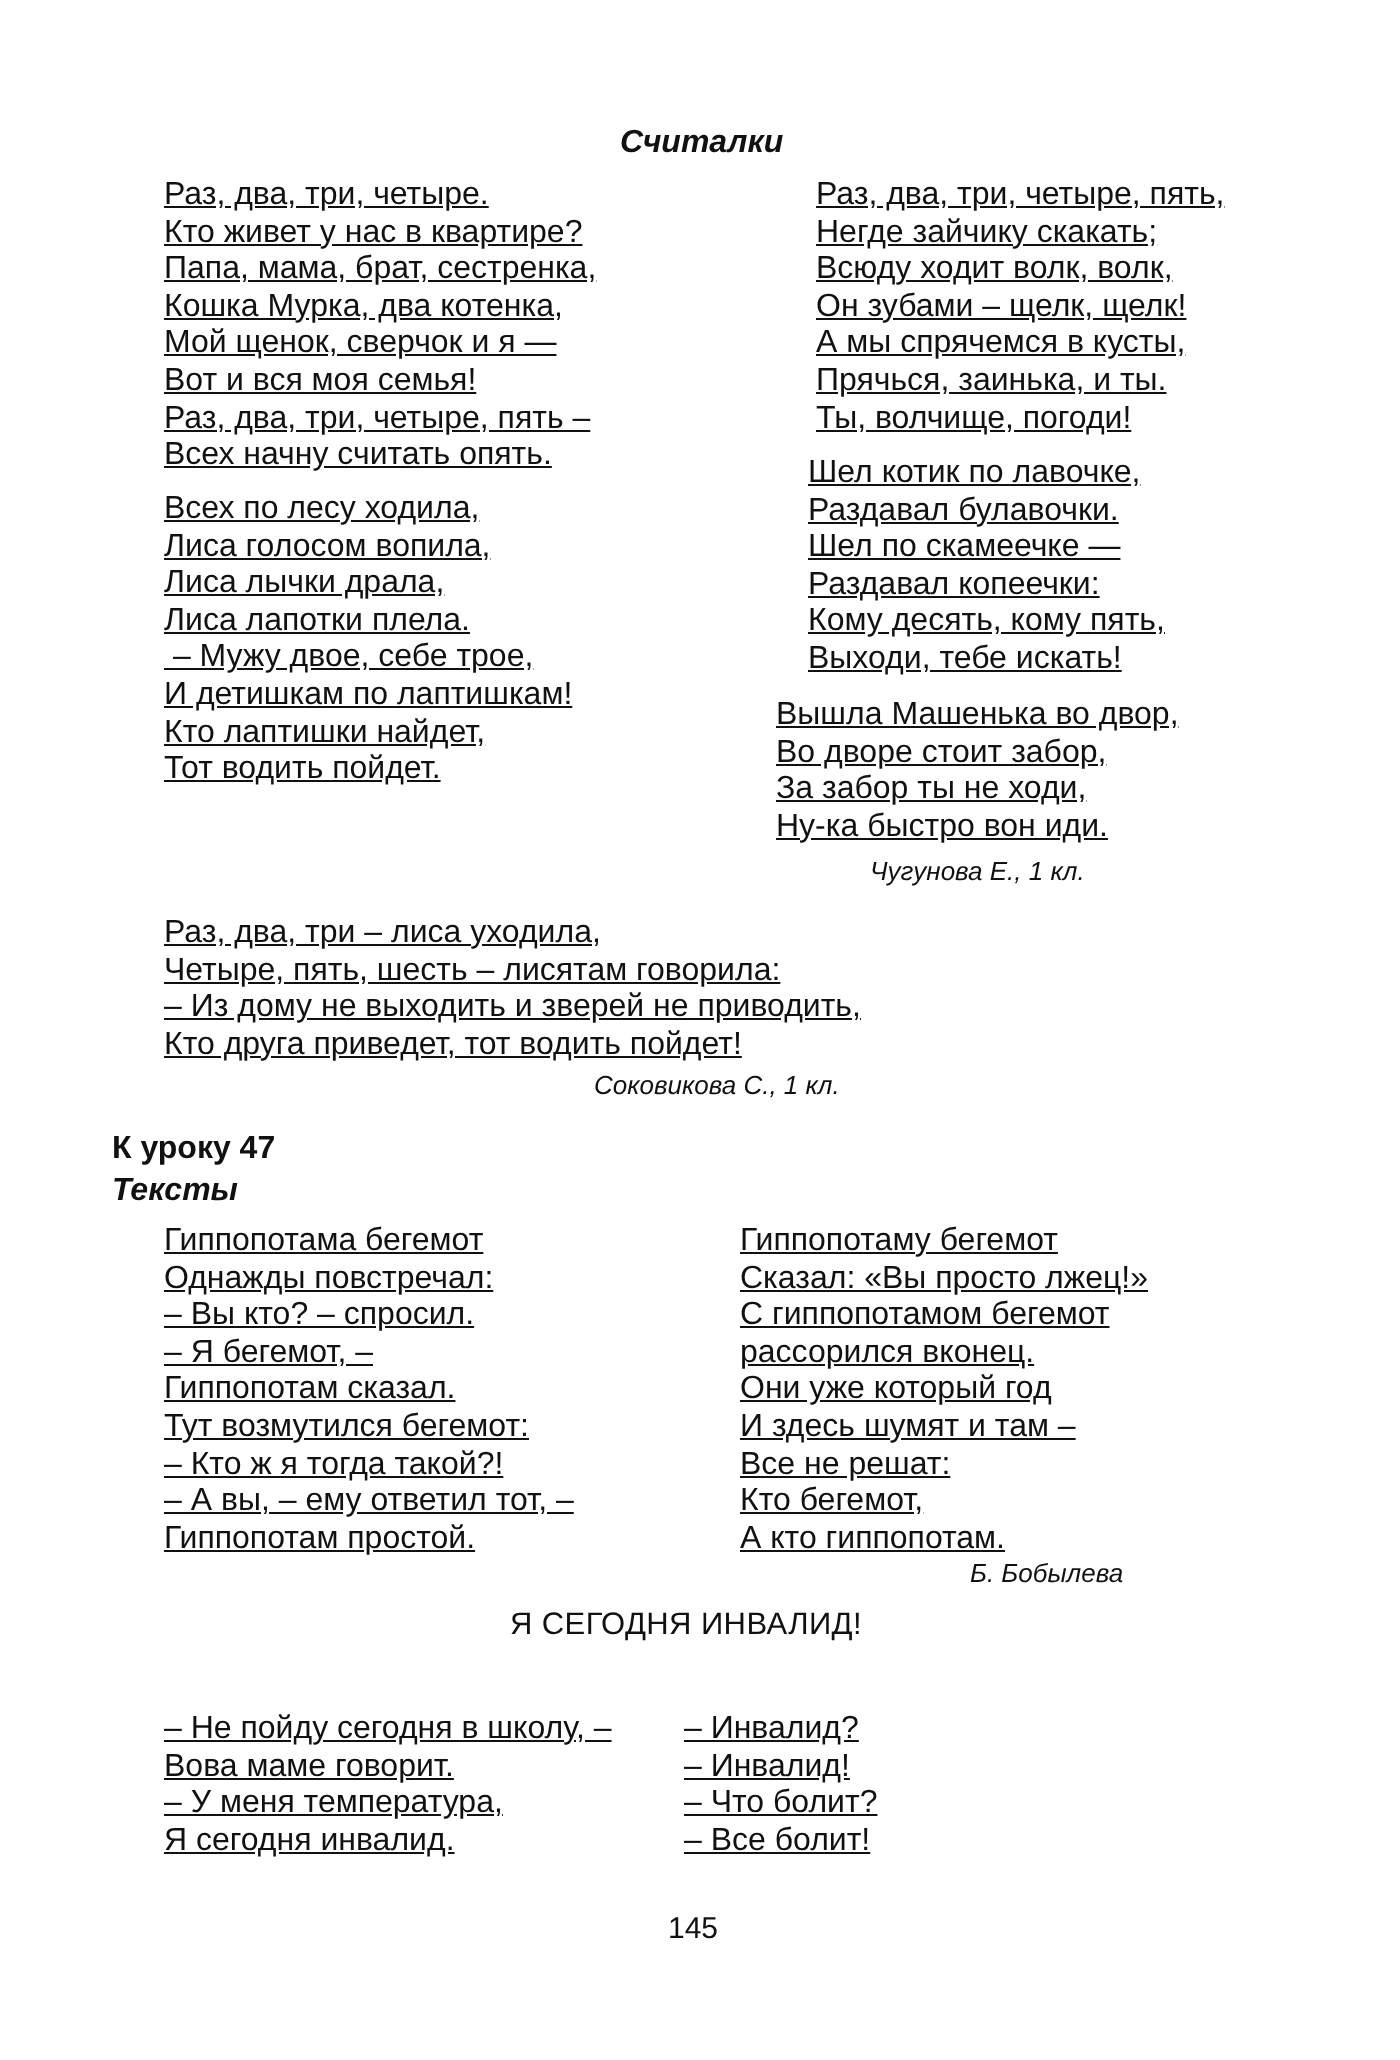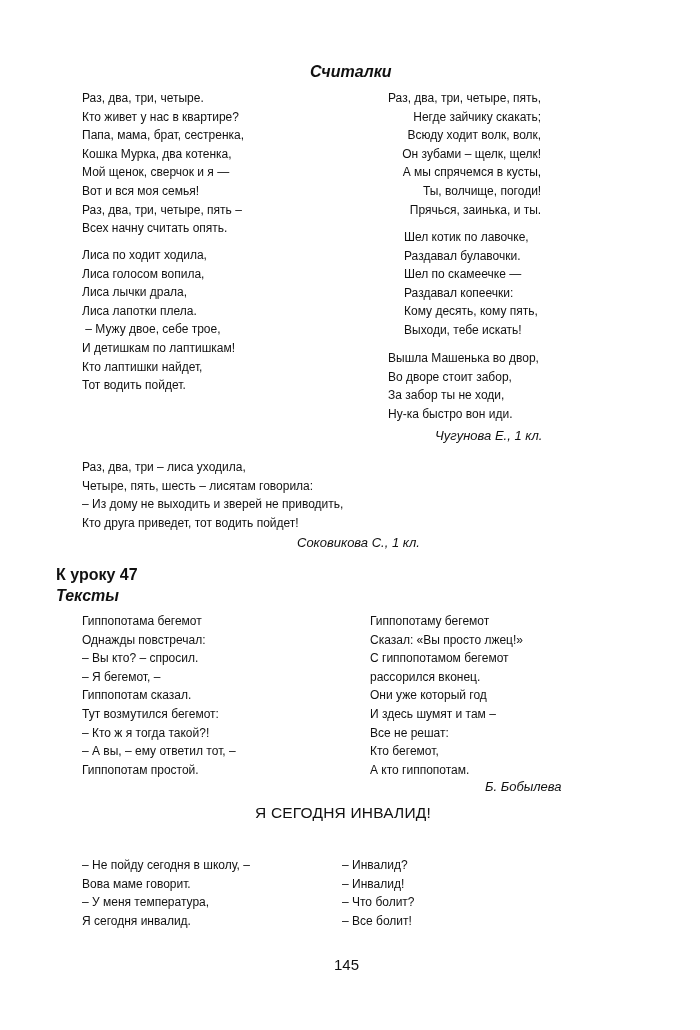--- a/index.html
+++ b/index.html
@@ -26,23 +26,24 @@
       font-style: italic;
       font-size: 16px;
       line-height: 20px;
     }
     .heading-bold {
       font-weight: bold;
       font-size: 16px;
       line-height: 20px;
     }
     .verse {
-      font-size: 12px;
+      font-size: 16px;
       line-height: 18.6px;
       white-space: nowrap;
+      text-decoration: underline;
     }
     .verse .line { display: block; }
     .author {
       font-style: italic;
       font-size: 13px;
       line-height: 16px;
       white-space: nowrap;
     }
     .caps-title {
       font-size: 15.5px;
@@ -67,38 +68,38 @@
     <span class="line">Кто живет у нас в квартире?</span>
     <span class="line">Папа, мама, брат, сестренка,</span>
     <span class="line">Кошка Мурка, два котенка,</span>
     <span class="line">Мой щенок, сверчок и я —</span>
     <span class="line">Вот и вся моя семья!</span>
     <span class="line">Раз, два, три, четыре, пять –</span>
     <span class="line">Всех начну считать опять.</span>
   </div>
 
   <div class="abs verse" style="left:82px; top:246px;">
-    <span class="line">Лиса по ходит ходила,</span>
+    <span class="line">Всех по лесу ходила,</span>
     <span class="line">Лиса голосом вопила,</span>
     <span class="line">Лиса лычки драла,</span>
     <span class="line">Лиса лапотки плела.</span>
     <span class="line" style="white-space:pre;"> – Мужу двое, себе трое,</span>
     <span class="line">И детишкам по лаптишкам!</span>
     <span class="line">Кто лаптишки найдет,</span>
     <span class="line">Тот водить пойдет.</span>
   </div>
 
-  <div class="abs verse" style="left:388px; top:89px;text-align:right;">
+  <div class="abs verse" style="left:408px; top:89px;">
     <span class="line">Раз, два, три, четыре, пять,</span>
     <span class="line">Негде зайчику скакать;</span>
     <span class="line">Всюду ходит волк, волк,</span>
     <span class="line">Он зубами – щелк, щелк!</span>
     <span class="line">А мы спрячемся в кусты,</span>
+    <span class="line">Прячься, заинька, и ты.</span>
     <span class="line">Ты, волчище, погоди!</span>
-    <span class="line">Прячься, заинька, и ты.</span>
   </div>
 
   <div class="abs verse" style="left:404px; top:228px;">
     <span class="line">Шел котик по лавочке,</span>
     <span class="line">Раздавал булавочки.</span>
     <span class="line">Шел по скамеечке —</span>
     <span class="line">Раздавал копеечки:</span>
     <span class="line">Кому десять, кому пять,</span>
     <span class="line">Выходи, тебе искать!</span>
   </div>

